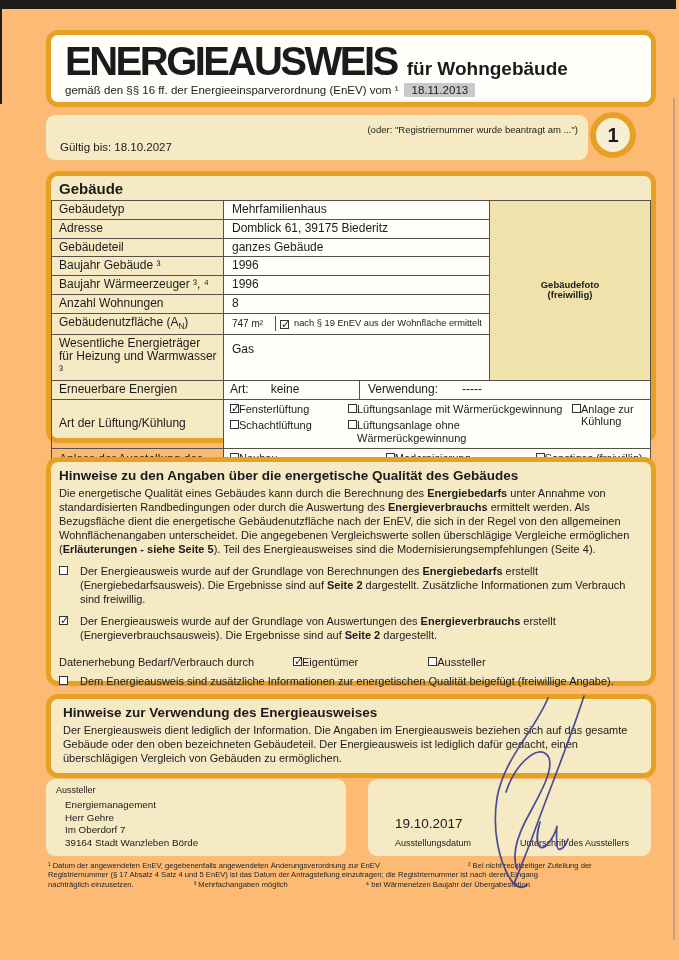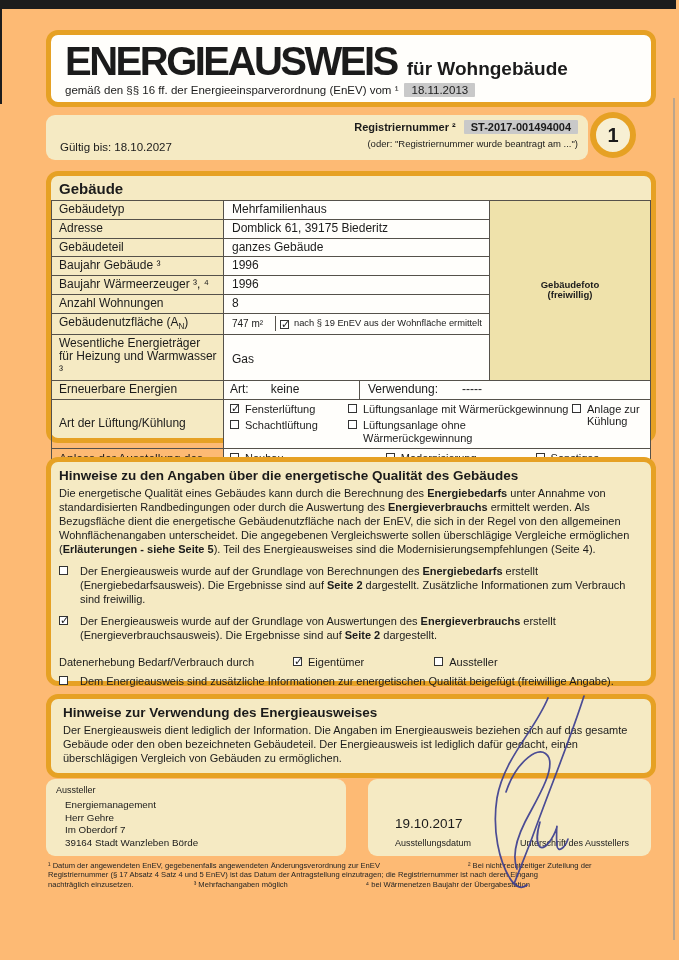--- a/index.html
+++ b/index.html
@@ -48,21 +48,21 @@
   td.val{background:#fffefb;font-size:12px;padding:2px 6px 2px 8px;}
   td.photo{width:161px;background:var(--photo-cream);border-right:none;text-align:center;font-size:9.5px;font-weight:bold;line-height:1.25;}
   td.span2{background:#fffefb;border-right:none;padding:0;}
   .split{display:flex;align-items:stretch;height:100%;}
   .area-val{width:52px;display:flex;align-items:center;padding:2px 4px 2px 8px;font-size:10px;border-right:1px solid var(--line-dark);}
   .area-cb{flex:1;display:flex;align-items:center;gap:5px;padding:2px 4px;font-size:9.3px;}
   .ren-art{width:136px;display:flex;align-items:center;padding:2px 6px;font-size:12px;border-right:1px solid var(--line-dark);gap:22px;}
   .ren-use{flex:1;display:flex;align-items:center;padding:2px 8px;font-size:12px;gap:24px;}
   .optgrid{display:flex;padding:3px 6px;gap:0;font-size:11px;}
   .optcol{display:flex;flex-direction:column;gap:4px;}
-  .opt{display:flex;gap:6px;align-items:flex-start;line-height:1.15;}
+  .opt{display:flex;align-items:flex-start;line-height:1.15;}
   .cb{width:9px;height:9px;border:1.2px solid #333;background:#fff;display:inline-block;flex:none;position:relative;top:1px;}
   .cb.checked::after{content:"\2713";position:absolute;left:0px;top:-3px;font-size:11px;color:#222;}
 
   
   .quality-box{top:457px;height:229px;padding:6px 12px 4px 8px;}
   .usage-box{top:694px;height:84px;padding:6px 12px 4px 12px;}
   .h-title{font-size:13.5px;font-weight:bold;margin-bottom:4px;}
   .para{font-size:11px;line-height:1.27;max-width:572px;}
   .q-item{display:flex;gap:12px;margin-top:8px;max-width:578px;font-size:11px;line-height:1.27;}
   .q-data-row{display:flex;align-items:center;margin-top:13px;font-size:11px;}
@@ -102,24 +102,20 @@
     </div>
     <div class="law-line">
       <span>gemäß den §§ 16 ff. der Energieeinsparverordnung (EnEV) vom ¹</span>
       <span class="chip">18.11.2013</span>
     </div>
   </div>
 
   <div class="soft reg-box">
     <span class="valid-until">Gültig bis: 18.10.2027</span>
     <div class="reg-right">
-      <div class="reg-line1">
-        <span>Registriernummer ²</span>
-        <span class="chip">ST-2017-001494004</span>
-      </div>
       <div class="reg-note">(oder: "Registriernummer wurde beantragt am ...")</div>
     </div>
   </div>
   <div class="page-circle">
     <span>1</span>
   </div>
 
   <div class="box building-box">
     <div class="section-title">Gebäude</div>
     <table class="bt">
@@ -159,21 +155,21 @@
             <div class="area-val">747 m²</div>
             <div class="area-cb">
               <span class="cb checked"></span>
               <span>nach § 19 EnEV aus der Wohnfläche ermittelt</span>
             </div>
           </div>
         </td>
       </tr>
       <tr>
         <td class="lbl">Wesentliche Energieträger für Heizung und Warmwasser ³</td>
-        <td class="val" style="vertical-align:top;padding-top:18px;">Gas</td>
+        <td class="val" style="vertical-align:top;padding-top:8px;">Gas</td>
       </tr>
       <tr>
         <td class="lbl">Erneuerbare Energien</td>
         <td class="span2" colspan="2">
           <div class="split">
             <div class="ren-art">
               <span>Art:</span>
               <span>keine</span>
             </div>
             <div class="ren-use">

